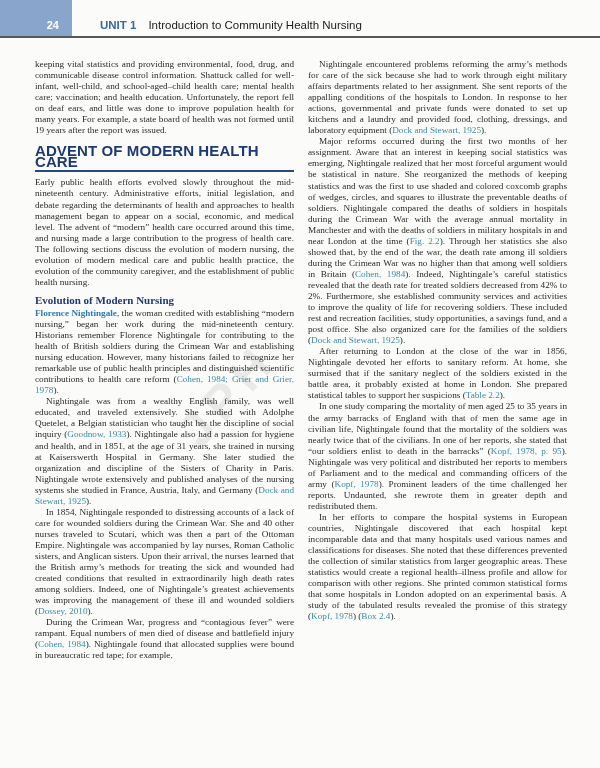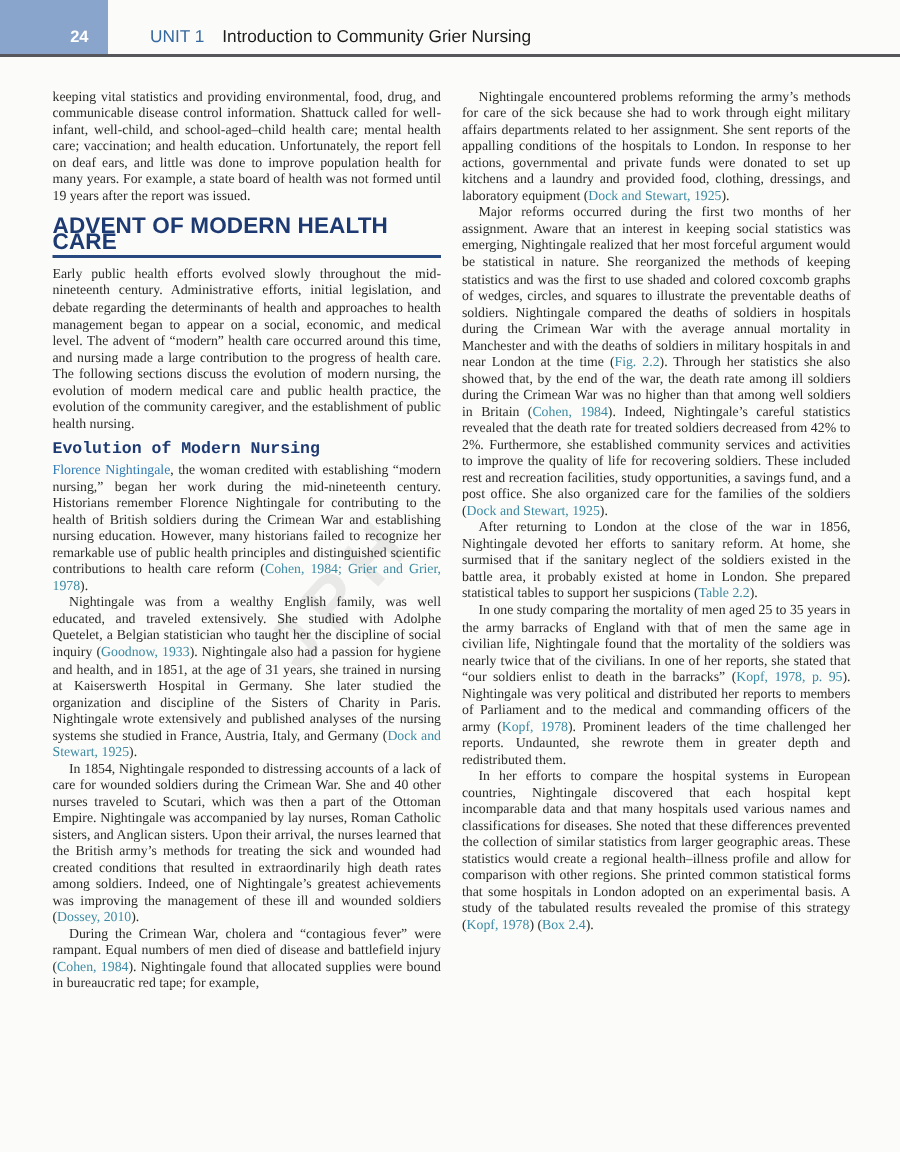--- a/index.html
+++ b/index.html
@@ -13,21 +13,21 @@
   .pagenum-box{
     position:absolute;left:0;top:0;width:72px;height:36px;background:#8aa5cc;
     box-sizing:border-box;display:flex;align-items:flex-end;justify-content:flex-end;
     padding:0 13px 5px 0;
     font-family:"Liberation Sans", sans-serif;font-weight:bold;font-size:11px;color:#ffffff;
   }
   .unit-line{
     position:absolute;left:100px;bottom:5px;
     font-family:"Liberation Sans", sans-serif;font-size:11.5px;white-space:nowrap;
   }
-  .unit-label{color:#36699f;font-weight:normal;margin-right:12px;}
+  .unit-label{color:#36699f;font-weight:bold;margin-right:12px;}
   .unit-title{color:#1d1d1b;}
   .header-rule{position:absolute;top:36px;left:0;width:600px;height:2px;background:#56575b;}
   
   .watermark{
     position:absolute;left:168px;top:420px;z-index:0;
     transform:rotate(-48deg);transform-origin:left top;
     font-family:"Liberation Sans", sans-serif;font-weight:bold;font-size:48px;
     letter-spacing:8px;color:rgba(140,140,145,0.16);pointer-events:none;user-select:none;
   }
   
@@ -38,53 +38,53 @@
   .col{width:260px;text-align:justify;font-size:9.2px;line-height:11.05px;}
   .para{margin:0;}
   .para.indent{text-indent:11px;}
   .section-heading{
     font-family:"Liberation Sans", sans-serif;font-weight:bold;font-size:15px;
     color:#1e3a72;letter-spacing:0.1px;text-align:left;
     border-bottom:2px solid #27497f;
     margin:9px 0 5px 0;padding-bottom:3px;
   }
   .sub-heading{
-    font-family:Liberation Mono, monospace;font-weight:bold;font-size:11px;
+    font-family:Liberation Serif, serif;font-weight:bold;font-size:11px;
     color:#1e3a72;text-align:left;margin:7px 0 2px 0;
   }
-  .key-term{color:#2e7ab3;font-weight:normal;}
+  .key-term{color:#2e7ab3;font-weight:bold;}
   .cite{color:#3d8ba3;}
 </style>
 </head>
 <body>
 
 <div class="page">
 
   <div class="hdr">
     <div class="pagenum-box">
       <span>24</span>
     </div>
     <div class="unit-line">
-      <span class="unit-label">UNIT 1</span><span class="unit-title">Introduction to Community Grier Nursing</span>
+      <span class="unit-label">UNIT 1</span><span class="unit-title">Introduction to Community Health Nursing</span>
     </div>
   </div>
   <div class="header-rule"></div>
 
   <div class="watermark">JPH</div>
 
   <div class="columns">
     <section class="col" id="col-left">
         <p class="para"><span>keeping vital statistics and providing environmental, food, drug, and communicable disease control information. Shattuck called for well-infant, well-child, and school-aged–child health care; mental health care; vaccination; and health education. Unfortunately, the report fell on deaf ears, and little was done to improve population health for many years. For example, a state board of health was not formed until 19 years after the report was issued.</span></p>
         <div class="section-heading">ADVENT OF MODERN HEALTH CARE</div>
         <p class="para"><span>Early public health efforts evolved slowly throughout the mid-nineteenth century. Administrative efforts, initial legislation, and debate regarding the determinants of health and approaches to health management began to appear on a social, economic, and medical level. The advent of “modern” health care occurred around this time, and nursing made a large contribution to the progress of health care. The following sections discuss the evolution of modern nursing, the evolution of modern medical care and public health practice, the evolution of the community caregiver, and the establishment of public health nursing.</span></p>
         <div class="sub-heading">Evolution of Modern Nursing</div>
         <p class="para"><span class="key-term">Florence Nightingale</span><span>, the woman credited with establishing “modern nursing,” began her work during the mid-nineteenth century. Historians remember Florence Nightingale for contributing to the health of British soldiers during the Crimean War and establishing nursing education. However, many historians failed to recognize her remarkable use of public health principles and distinguished scientific contributions to health care reform (</span><span class="cite">Cohen, 1984; Grier and Grier, 1978</span><span>).</span></p>
         <p class="para indent"><span>Nightingale was from a wealthy English family, was well educated, and traveled extensively. She studied with Adolphe Quetelet, a Belgian statistician who taught her the discipline of social inquiry (</span><span class="cite">Goodnow, 1933</span><span>). Nightingale also had a passion for hygiene and health, and in 1851, at the age of 31 years, she trained in nursing at Kaiserswerth Hospital in Germany. She later studied the organization and discipline of the Sisters of Charity in Paris. Nightingale wrote extensively and published analyses of the nursing systems she studied in France, Austria, Italy, and Germany (</span><span class="cite">Dock and Stewart, 1925</span><span>).</span></p>
         <p class="para indent"><span>In 1854, Nightingale responded to distressing accounts of a lack of care for wounded soldiers during the Crimean War. She and 40 other nurses traveled to Scutari, which was then a part of the Ottoman Empire. Nightingale was accompanied by lay nurses, Roman Catholic sisters, and Anglican sisters. Upon their arrival, the nurses learned that the British army’s methods for treating the sick and wounded had created conditions that resulted in extraordinarily high death rates among soldiers. Indeed, one of Nightingale’s greatest achievements was improving the management of these ill and wounded soldiers (</span><span class="cite">Dossey, 2010</span><span>).</span></p>
-        <p class="para indent"><span>During the Crimean War, cholera and “contagious fever” were rampant. Equal numbers of men died of disease and battlefield injury (</span><span class="cite">Cohen, 1984</span><span>). Nightingale found that allocated supplies were bound in bureaucratic red tape; for example,</span></p>
+        <p class="para indent"><span>During the Crimean War, progress and “contagious fever” were rampant. Equal numbers of men died of disease and battlefield injury (</span><span class="cite">Cohen, 1984</span><span>). Nightingale found that allocated supplies were bound in bureaucratic red tape; for example,</span></p>
       </section>
     <section class="col" id="col-right">
         <p class="para indent"><span>Nightingale encountered problems reforming the army’s methods for care of the sick because she had to work through eight military affairs departments related to her assignment. She sent reports of the appalling conditions of the hospitals to London. In response to her actions, governmental and private funds were donated to set up kitchens and a laundry and provided food, clothing, dressings, and laboratory equipment (</span><span class="cite">Dock and Stewart, 1925</span><span>).</span></p>
         <p class="para indent"><span>Major reforms occurred during the first two months of her assignment. Aware that an interest in keeping social statistics was emerging, Nightingale realized that her most forceful argument would be statistical in nature. She reorganized the methods of keeping statistics and was the first to use shaded and colored coxcomb graphs of wedges, circles, and squares to illustrate the preventable deaths of soldiers. Nightingale compared the deaths of soldiers in hospitals during the Crimean War with the average annual mortality in Manchester and with the deaths of soldiers in military hospitals in and near London at the time (</span><span class="cite">Fig. 2.2</span><span>). Through her statistics she also showed that, by the end of the war, the death rate among ill soldiers during the Crimean War was no higher than that among well soldiers in Britain (</span><span class="cite">Cohen, 1984</span><span>). Indeed, Nightingale’s careful statistics revealed that the death rate for treated soldiers decreased from 42% to 2%. Furthermore, she established community services and activities to improve the quality of life for recovering soldiers. These included rest and recreation facilities, study opportunities, a savings fund, and a post office. She also organized care for the families of the soldiers (</span><span class="cite">Dock and Stewart, 1925</span><span>).</span></p>
         <p class="para indent"><span>After returning to London at the close of the war in 1856, Nightingale devoted her efforts to sanitary reform. At home, she surmised that if the sanitary neglect of the soldiers existed in the battle area, it probably existed at home in London. She prepared statistical tables to support her suspicions (</span><span class="cite">Table 2.2</span><span>).</span></p>
         <p class="para indent"><span>In one study comparing the mortality of men aged 25 to 35 years in the army barracks of England with that of men the same age in civilian life, Nightingale found that the mortality of the soldiers was nearly twice that of the civilians. In one of her reports, she stated that “our soldiers enlist to death in the barracks” (</span><span class="cite">Kopf, 1978, p. 95</span><span>). Nightingale was very political and distributed her reports to members of Parliament and to the medical and commanding officers of the army (</span><span class="cite">Kopf, 1978</span><span>). Prominent leaders of the time challenged her reports. Undaunted, she rewrote them in greater depth and redistributed them.</span></p>
         <p class="para indent"><span>In her efforts to compare the hospital systems in European countries, Nightingale discovered that each hospital kept incomparable data and that many hospitals used various names and classifications for diseases. She noted that these differences prevented the collection of similar statistics from larger geographic areas. These statistics would create a regional health–illness profile and allow for comparison with other regions. She printed common statistical forms that some hospitals in London adopted on an experimental basis. A study of the tabulated results revealed the promise of this strategy (</span><span class="cite">Kopf, 1978</span><span>) (</span><span class="cite">Box 2.4</span><span>).</span></p>
       </section>
   </div>
 

